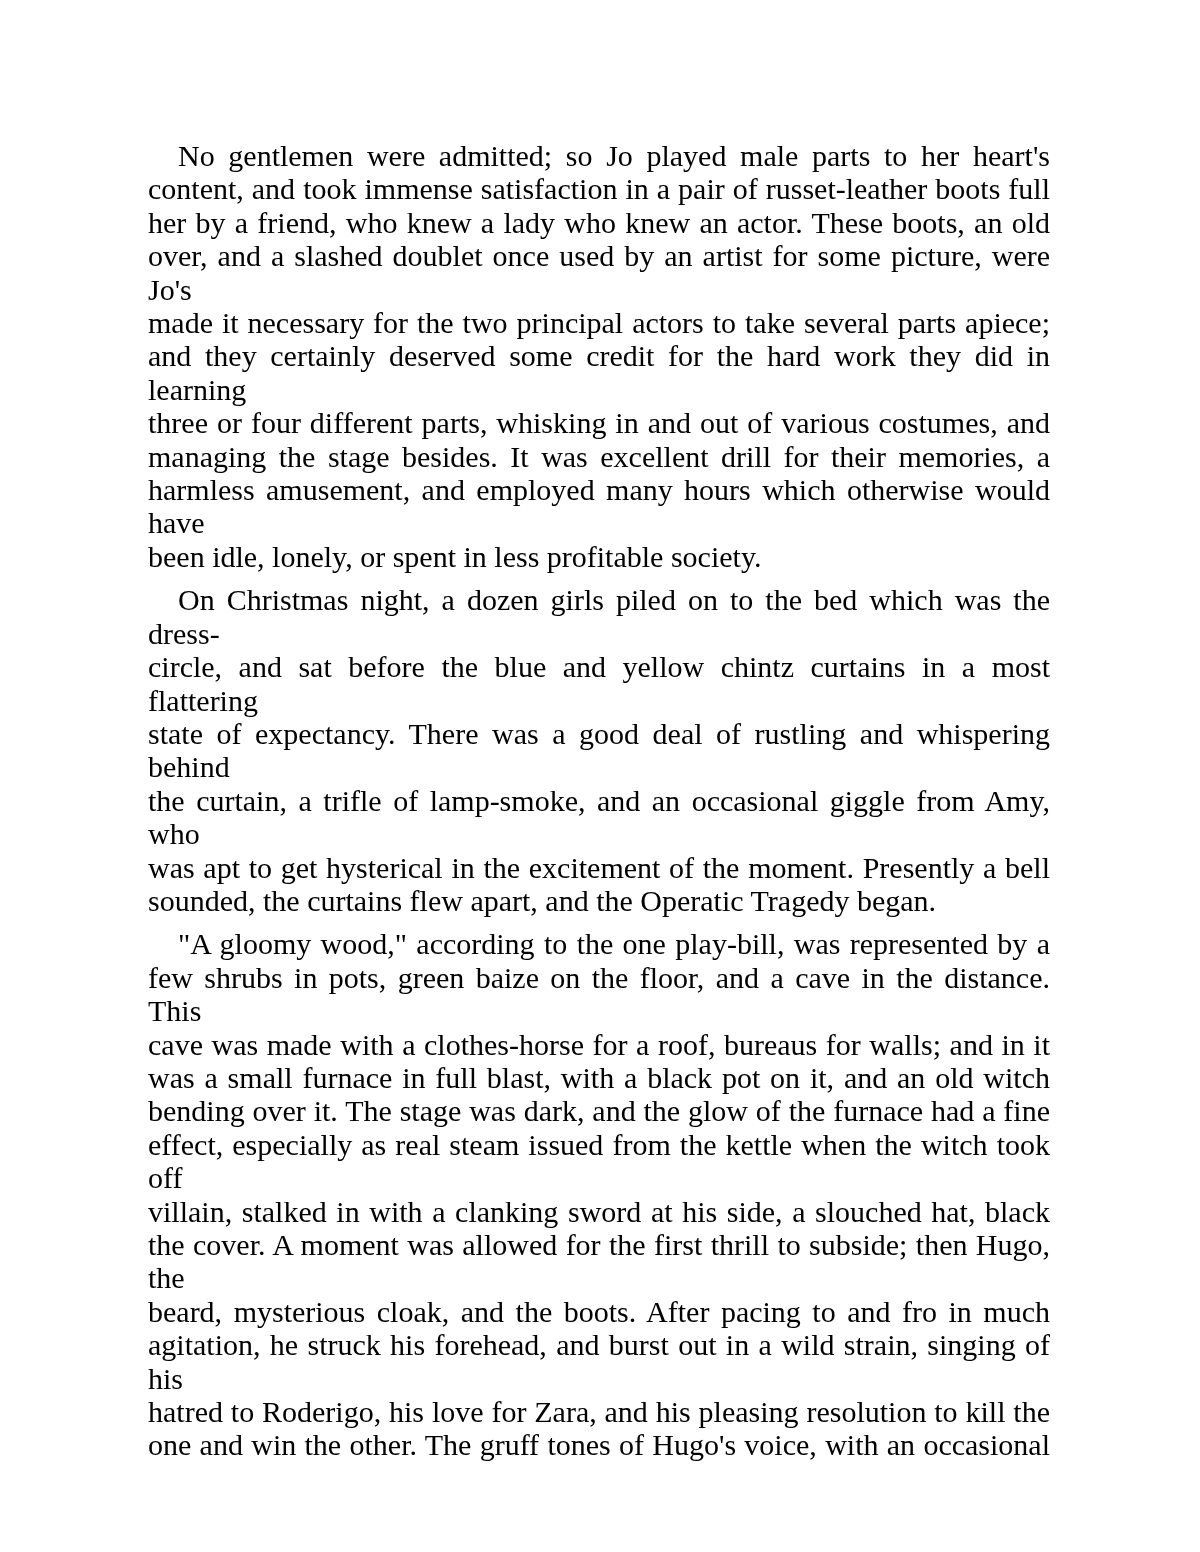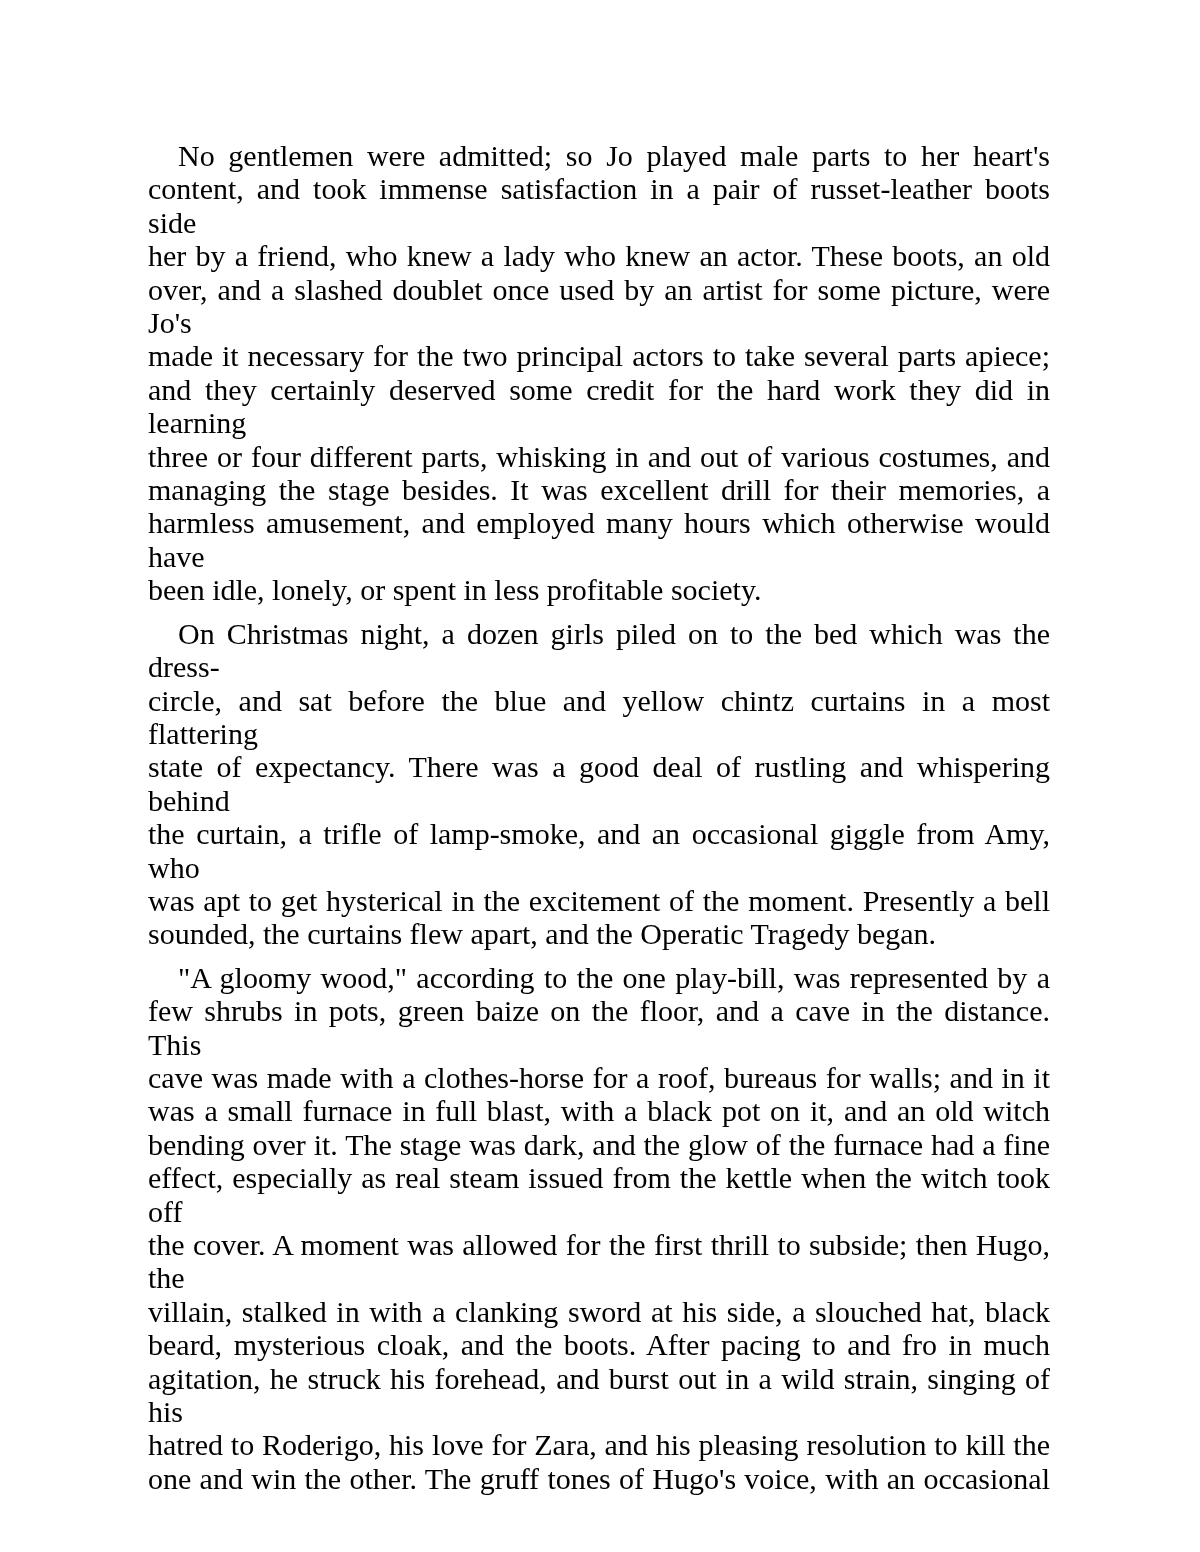--- a/index.html
+++ b/index.html
@@ -39,21 +39,21 @@
     text-align-last: left;
   }
 </style>
 </head>
 <body>
 
 <div class="page">
   <div class="text-block" id="textBlock">
       <div class="para">
         <div class="line first">No gentlemen were admitted; so Jo played male parts to her heart's</div>
-        <div class="line">content, and took immense satisfaction in a pair of russet-leather boots side</div>
+        <div class="line">content, and took immense satisfaction in a pair of russet-leather boots full</div>
         <div class="line">her by a friend, who knew a lady who knew an actor. These boots, an old</div>
         <div class="line">over, and a slashed doublet once used by an artist for some picture, were Jo's</div>
         <div class="line">made it necessary for the two principal actors to take several parts apiece;</div>
         <div class="line">and they certainly deserved some credit for the hard work they did in learning</div>
         <div class="line">three or four different parts, whisking in and out of various costumes, and</div>
         <div class="line">managing the stage besides. It was excellent drill for their memories, a</div>
         <div class="line">harmless amusement, and employed many hours which otherwise would have</div>
         <div class="line last">been idle, lonely, or spent in less profitable society.</div>
       </div>
       <div class="para">
@@ -64,21 +64,21 @@
         <div class="line">was apt to get hysterical in the excitement of the moment. Presently a bell</div>
         <div class="line last">sounded, the curtains flew apart, and the Operatic Tragedy began.</div>
       </div>
       <div class="para">
         <div class="line first">"A gloomy wood," according to the one play-bill, was represented by a</div>
         <div class="line">few shrubs in pots, green baize on the floor, and a cave in the distance. This</div>
         <div class="line">cave was made with a clothes-horse for a roof, bureaus for walls; and in it</div>
         <div class="line">was a small furnace in full blast, with a black pot on it, and an old witch</div>
         <div class="line">bending over it. The stage was dark, and the glow of the furnace had a fine</div>
         <div class="line">effect, especially as real steam issued from the kettle when the witch took off</div>
+        <div class="line">villain, stalked in with a clanking sword at his side, a slouched hat, black</div>
         <div class="line">the cover. A moment was allowed for the first thrill to subside; then Hugo, the</div>
-        <div class="line">villain, stalked in with a clanking sword at his side, a slouched hat, black</div>
         <div class="line">beard, mysterious cloak, and the boots. After pacing to and fro in much</div>
         <div class="line">agitation, he struck his forehead, and burst out in a wild strain, singing of his</div>
         <div class="line">hatred to Roderigo, his love for Zara, and his pleasing resolution to kill the</div>
         <div class="line">one and win the other. The gruff tones of Hugo's voice, with an occasional</div>
       </div>
     </div>
 </div>
 
 </body></html>

